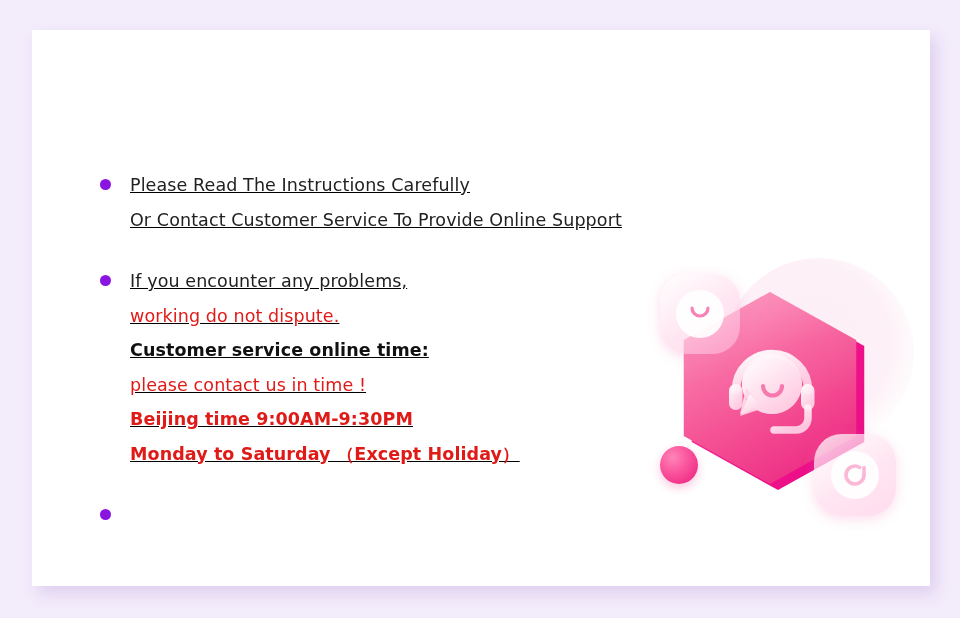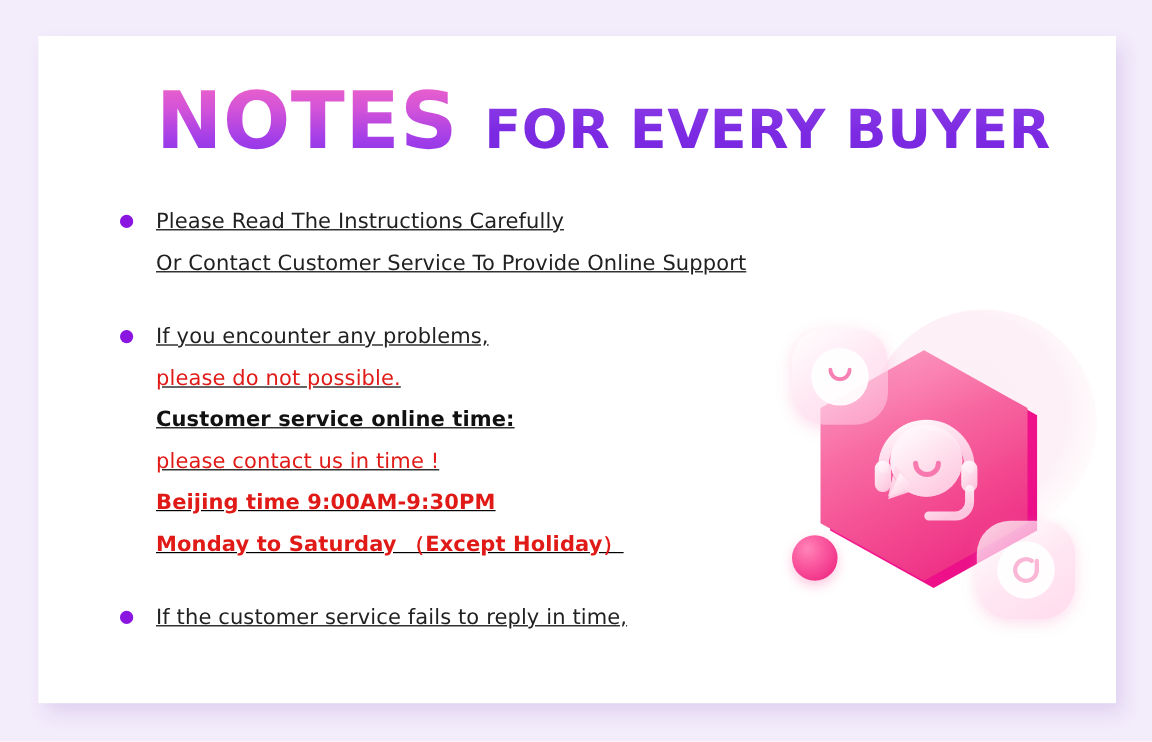--- a/index.html
+++ b/index.html
@@ -207,43 +207,38 @@
     border-radius: 50%;
     background: radial-gradient(circle at 34% 30%, #ff85b8 0%, #fb5ca1 35%, #f02f86 80%, #e32a7d 100%);
     box-shadow: 0 4px 10px rgba(240,60,140,0.28);
   }
 </style>
 </head>
 <body>
 
 <div class="card">
 
-  <div class="title-row">
-    <span class="title-main">NOTES</span>
-    <span class="title-sub">FOR EVERY BUYER</span>
-  </div>
 
   <div class="blocks">
       <div class="block">
         <div class="bullet"></div>
         <div class="line ">Please Read The Instructions Carefully</div>
         <div class="line ">Or Contact Customer Service To Provide Online Support</div>
       </div>
       <div class="block">
         <div class="bullet"></div>
         <div class="line ">If you encounter any problems,</div>
-        <div class="line red">please do not possible.</div>
+        <div class="line red">working do not dispute.</div>
         <div class="line bold">Customer service online time:</div>
         <div class="line red">please contact us in time !</div>
         <div class="line red bold">Beijing time 9:00AM-9:30PM</div>
         <div class="line red bold">Monday to Saturday （Except Holiday）</div>
       </div>
       <div class="block">
         <div class="bullet"></div>
-        <div class="line ">If the customer service fails to reply in time,</div>
       </div>
     </div>
 
   <div class="art">
 
     <div class="halo"></div>
 
     <div class="hex-wrap">
       <div class="hex-shadow"></div>
       <div class="hex"></div>

